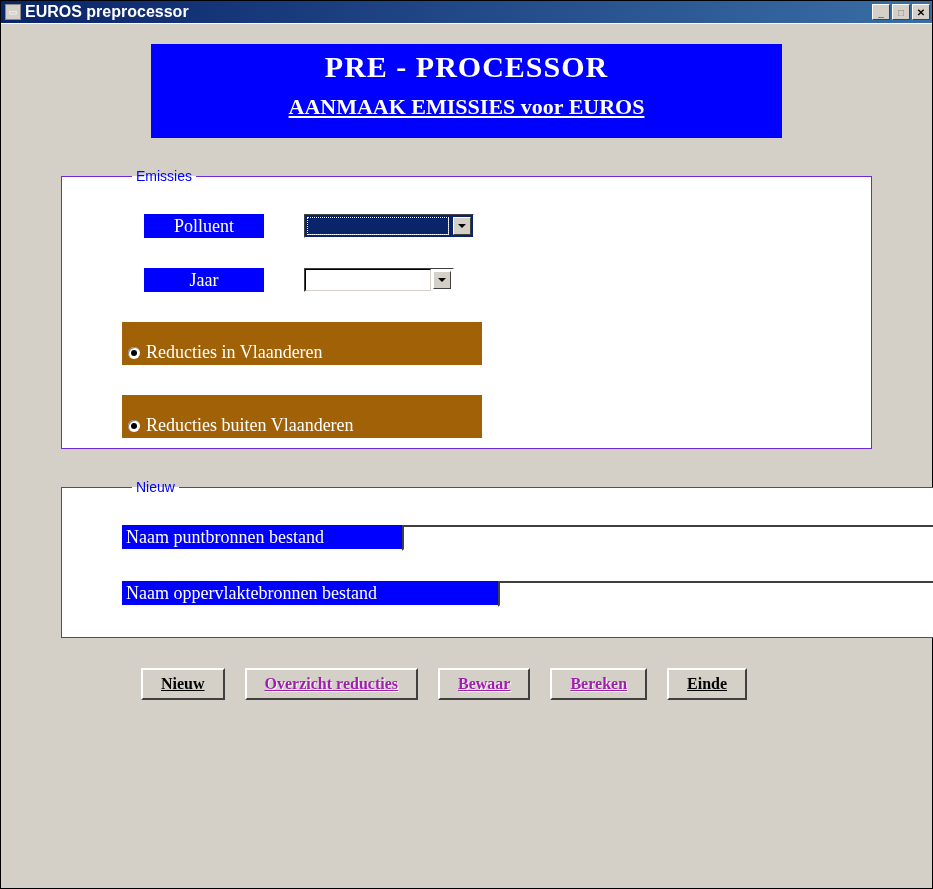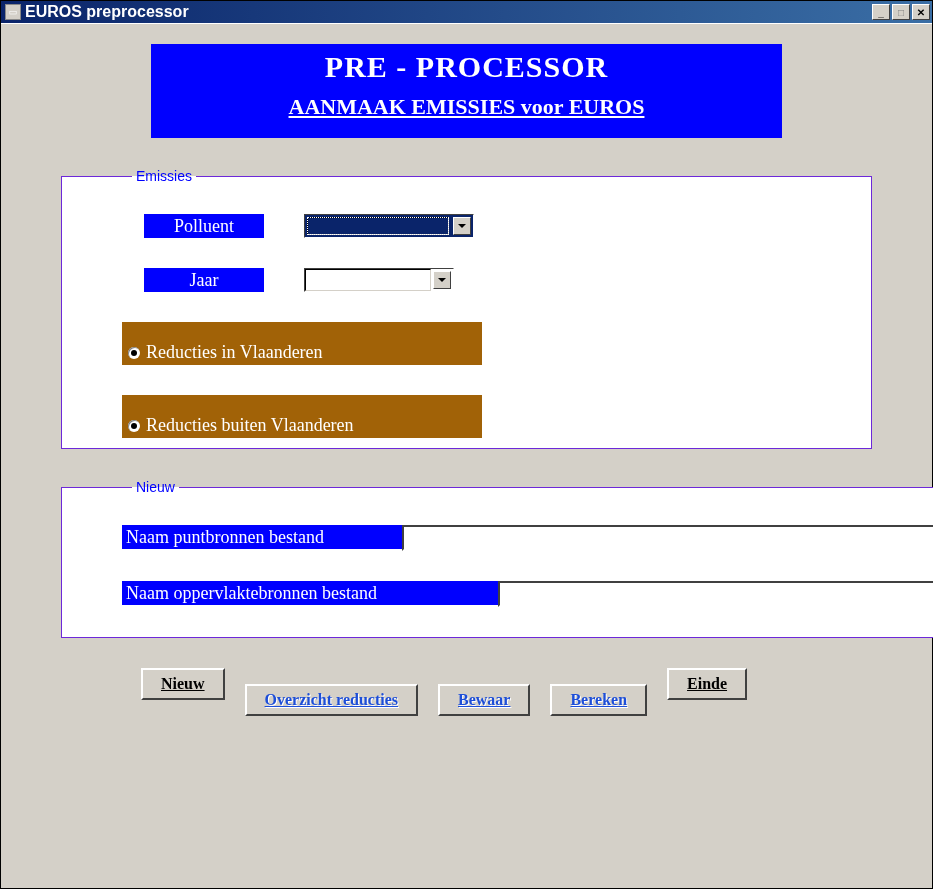--- a/index.html
+++ b/index.html
@@ -224,23 +224,22 @@
     border-bottom: 2px solid #404040;
     font-family: "Times New Roman", serif;
     font-size: 16px;
     font-weight: bold;
     text-decoration: underline;
     color: #000;
     display: flex; align-items: center; justify-content: center;
     cursor: default;
   }
   .btn.dis {
-    color: #1d4ed8;
+    color: #a21caf;
     text-shadow: 1px 1px 0 #fff;
-    margin-top: 16px;
   }
 </style>
 </head>
 <body>
 
 <div class="window">
   <div class="titlebar">
     <div class="icon">▭</div>
     <div class="title">EUROS preprocessor</div>
     <div class="winbtns">

